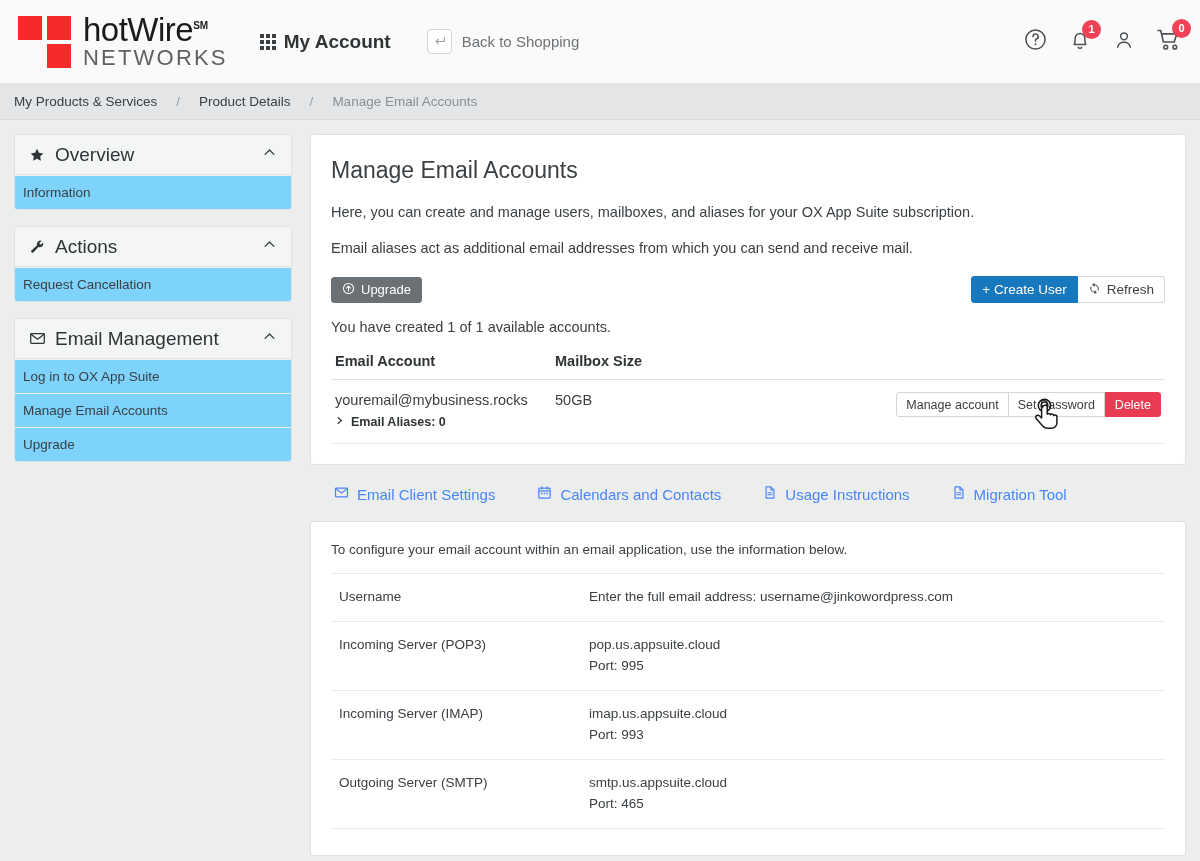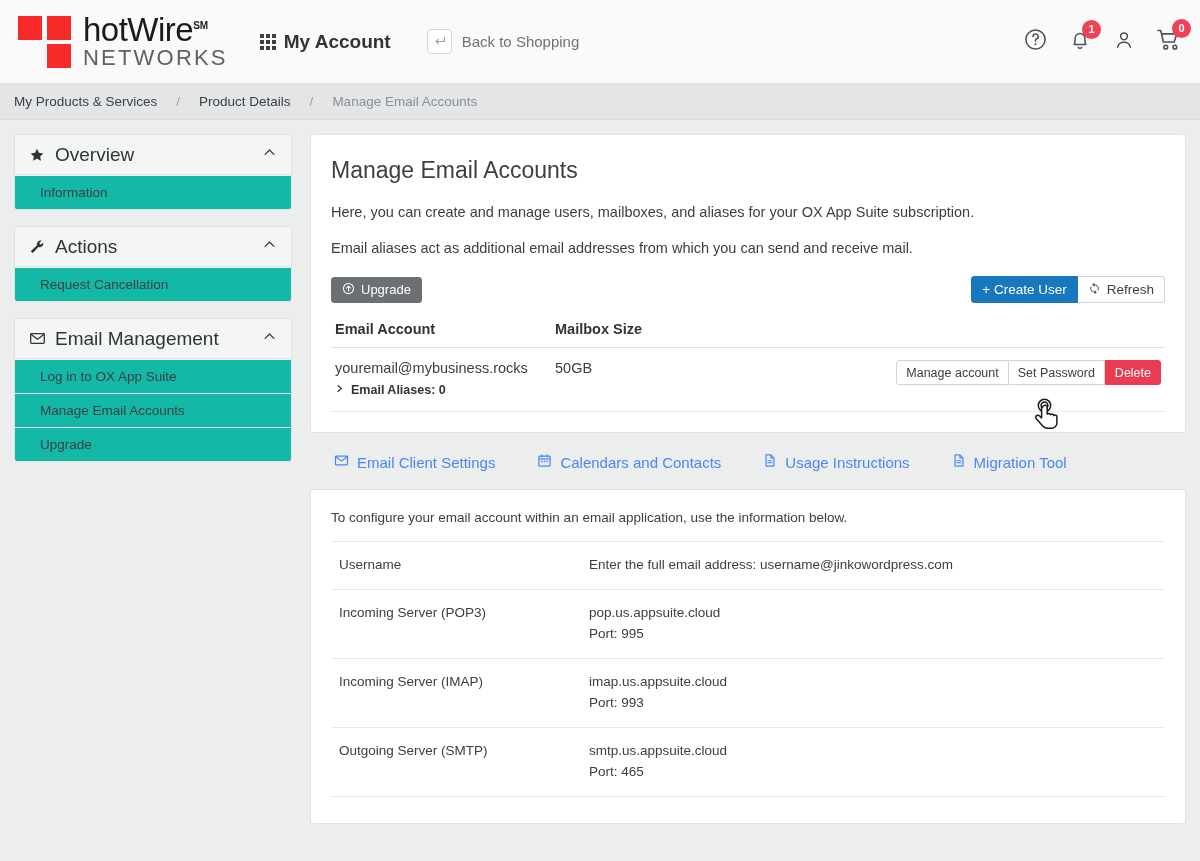--- a/index.html
+++ b/index.html
@@ -97,23 +97,23 @@
     margin-bottom: 16px; overflow: hidden;
   }
   .panel-head {
     height: 40px; background: #f4f5f5; border-bottom: 1px solid #e2e4e5;
     display: flex; align-items: center; padding: 0 14px; cursor: pointer;
   }
   .panel-head .phicon { width: 22px; flex: none; display: flex; align-items: center; }
   .panel-title { font-size: 19px; color: #2f3437; margin-left: 4px; }
   .chev { margin-left: auto; display: block; }
   .panel-item {
-    height: 34px; display: flex; align-items: center; padding: 0 25px;
+    height: 34px; display: flex; align-items: center; padding: 0 8px;
     font-size: 13.5px; color: #3b4044; border-top: 1px solid #eceeef;
-    cursor: pointer; background: #14b8a6;
+    cursor: pointer; background: #7dd3fc;
   }
   .panel-item:first-of-type { border-top: none; }
 
   
   .main { flex: 1; min-width: 0; }
   .card {
     background: #fff; border: 1px solid #dfe1e2; border-radius: 3px;
     padding: 22px 20px 20px 20px;
   }
   h1.card-title {
@@ -361,20 +361,21 @@
               <svg width="13" height="13" viewBox="0 0 24 24" fill="#3b4044">
                 <path d="M12 4.4V1.3L7.6 5.1 12 8.9V5.9a6 6 0 0 1 5.3 8.9l1.45 1.45A8 8 0 0 0 12 4.4z"></path>
                 <path d="M12 19.6v3.1l4.4-3.8L12 15.1v3a6 6 0 0 1-5.3-8.9L5.25 7.75A8 8 0 0 0 12 19.6z"></path>
               </svg>
             </span>
             <span>Refresh</span>
           </button>
         </div>
       </div>
 
+      <div class="quota">You have created 1 of 1 available accounts.</div>
 
       <table class="acct">
         <thead>
           <tr>
             <th class="col-email">Email Account</th>
             <th class="col-size">Mailbox Size</th>
             <th></th>
           </tr>
         </thead>
         <tbody>

